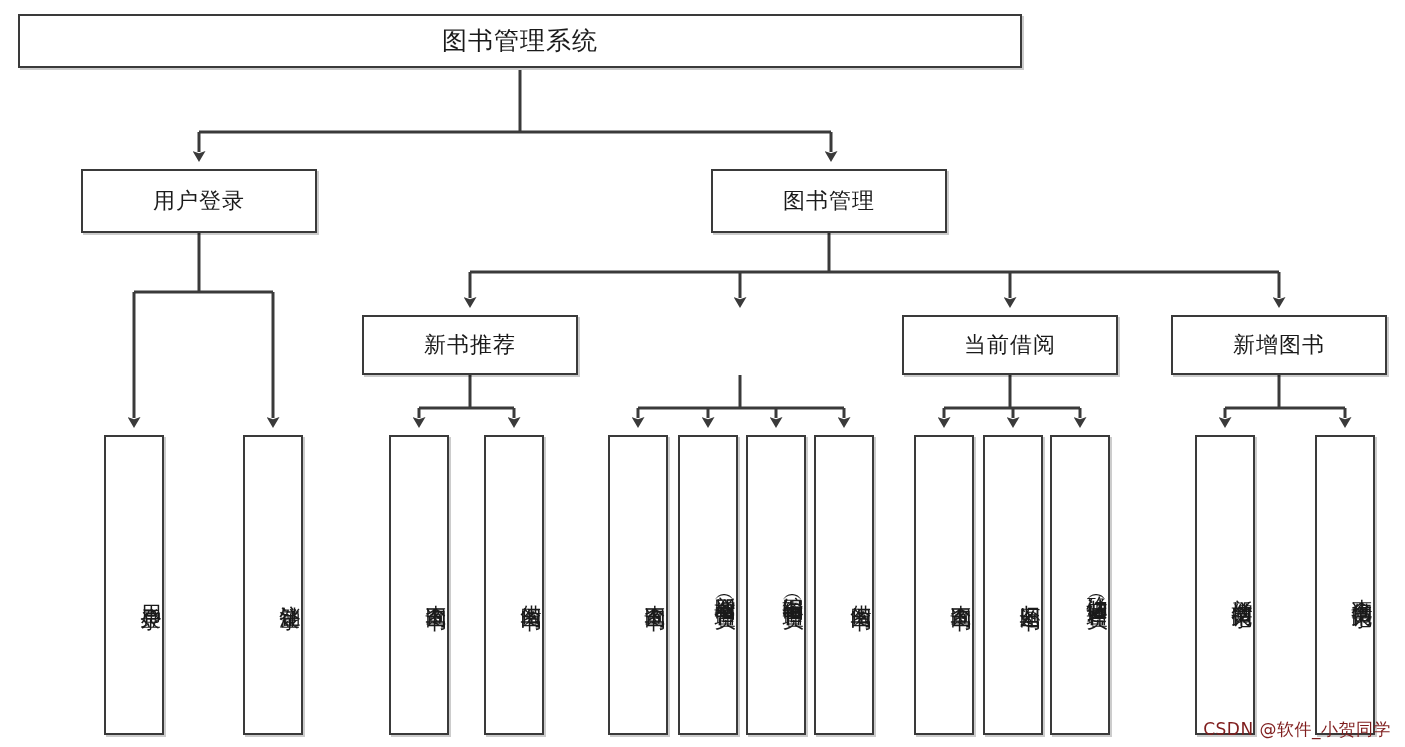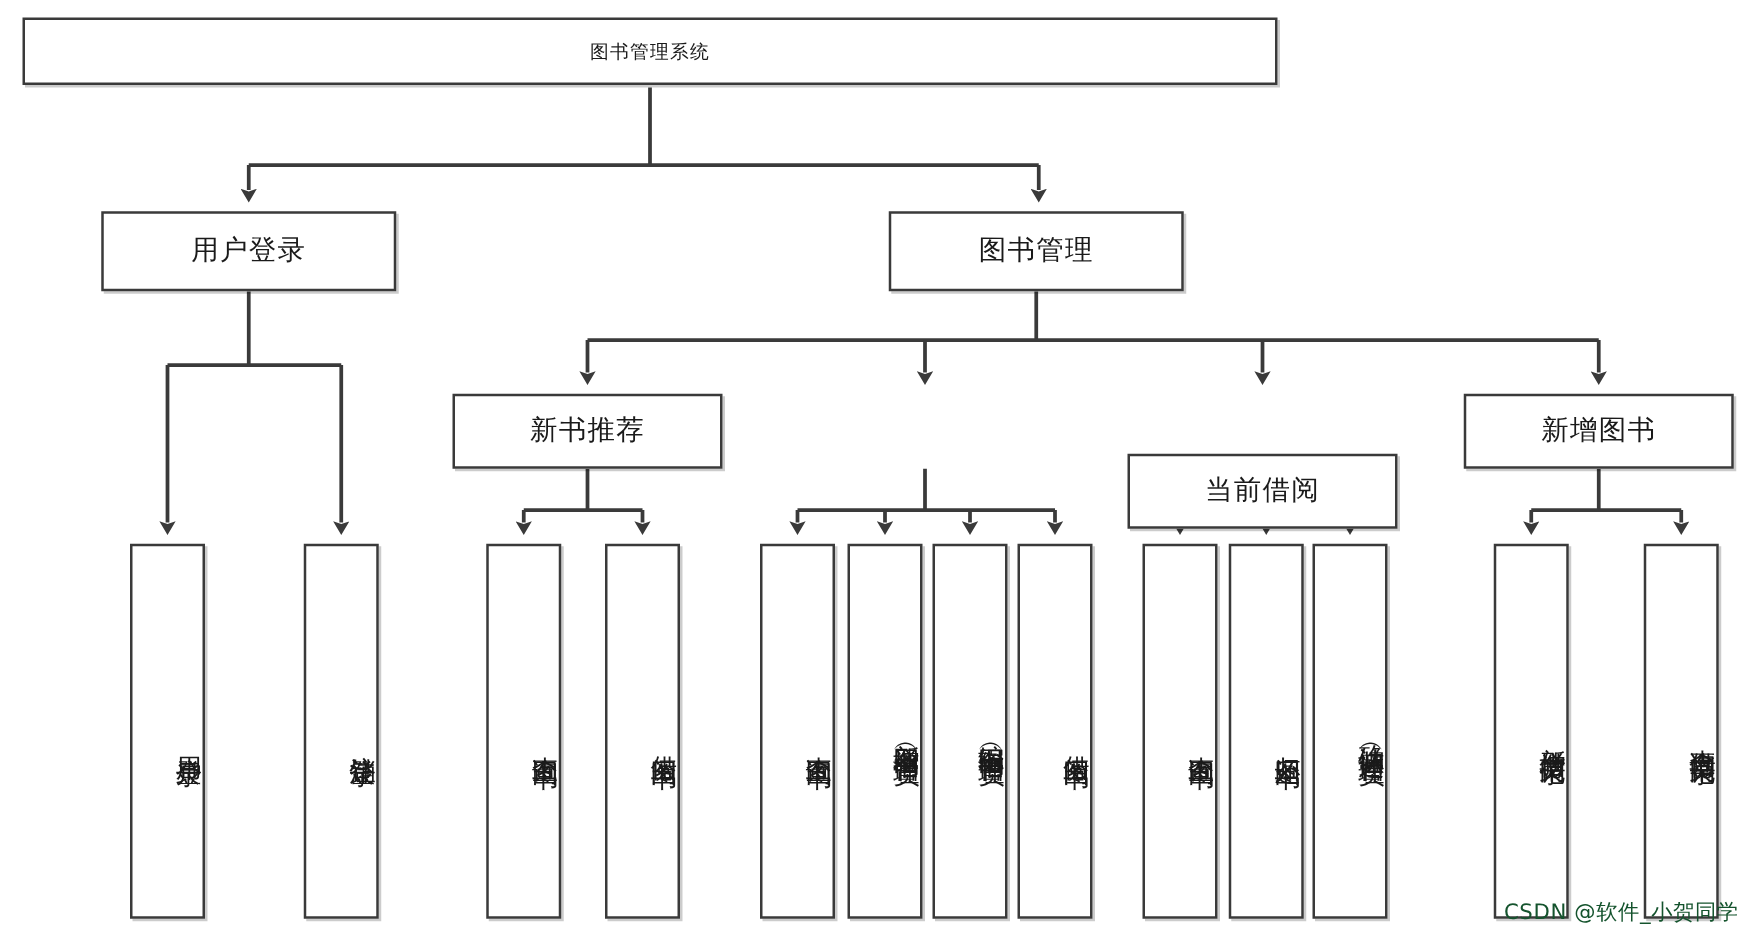--- a/index.html
+++ b/index.html
@@ -35,41 +35,41 @@
     justify-content: center;
     color: #1a1a1a;
     box-shadow: 2px 2px 0 rgba(0,0,0,0.20);
   }
   .node.horiz {
     font-size: 22px;
     letter-spacing: 1px;
     line-height: 1.2;
   }
   .node.title {
-    font-size: 15px;
+    font-size: 25px;
   }
   .node.vert {
     writing-mode: vertical-rl;
     text-orientation: upright;
     font-size: 21px;
     letter-spacing: 2px;
     padding-top: 14px;
     align-items: flex-start;
     justify-content: center;
     line-height: 1.05;
   }
   .node.vert.tall {
     padding-top: 6px;
   }
   .watermark {
     position: absolute;
     right: 14px;
     bottom: 6px;
     font-size: 17px;
-    color: #14532d;
+    color: #7f1d1d;
     letter-spacing: 0.5px;
     white-space: nowrap;
   }
 </style>
 </head>
 <body>
 
 <div id="canvas">
 
   <svg id="edges" viewBox="0 0 1405 747">
@@ -121,21 +121,21 @@
       <path d="M1345,408 L1345,418" marker-end="url(#arrow)"></path>
     </g>
   </svg>
 
   <div class="node horiz title" style="left:18px; top:14px; width:1004px; height:54px;">图书管理系统</div>
 
   <div class="node horiz" style="left:81px; top:169px; width:236px; height:64px;">用户登录</div>
   <div class="node horiz" style="left:362px; top:315px; width:216px; height:60px;">新书推荐</div>
 
   <div class="node horiz" style="left:711px; top:169px; width:236px; height:64px;">图书管理</div>
-  <div class="node horiz" style="left:902px; top:315px; width:216px; height:60px;margin-top:48px;">当前借阅</div>
+  <div class="node horiz" style="left:902px; top:315px; width:216px; height:60px;">当前借阅</div>
   <div class="node horiz" style="left:1171px; top:315px; width:216px; height:60px;">新增图书</div>
 
   <div class="node vert" style="left:104px; top:435px; width:60px; height:300px;">用户登录</div>
   <div class="node vert" style="left:243px; top:435px; width:60px; height:300px;">注销登录</div>
 
   <div class="node vert" style="left:389px; top:435px; width:60px; height:300px;">查询图书</div>
   <div class="node vert" style="left:484px; top:435px; width:60px; height:300px;">借阅图书</div>
 
   <div class="node vert" style="left:608px; top:435px; width:60px; height:300px;">查询图书</div>
   <div class="node vert tall" style="left:678px; top:435px; width:60px; height:300px;">新增图书（管理员）</div>

